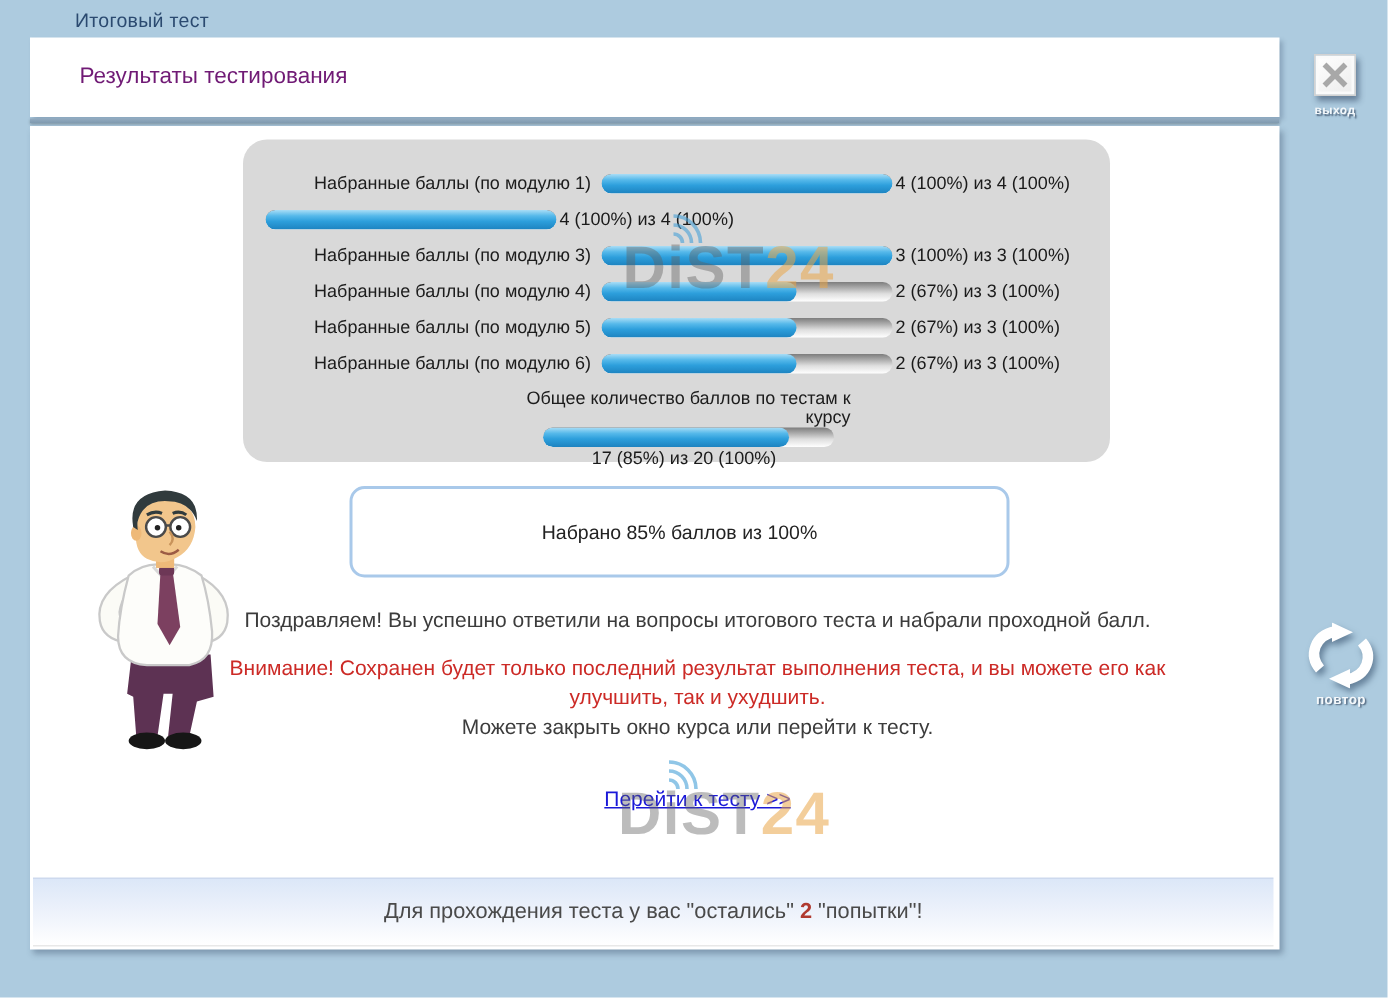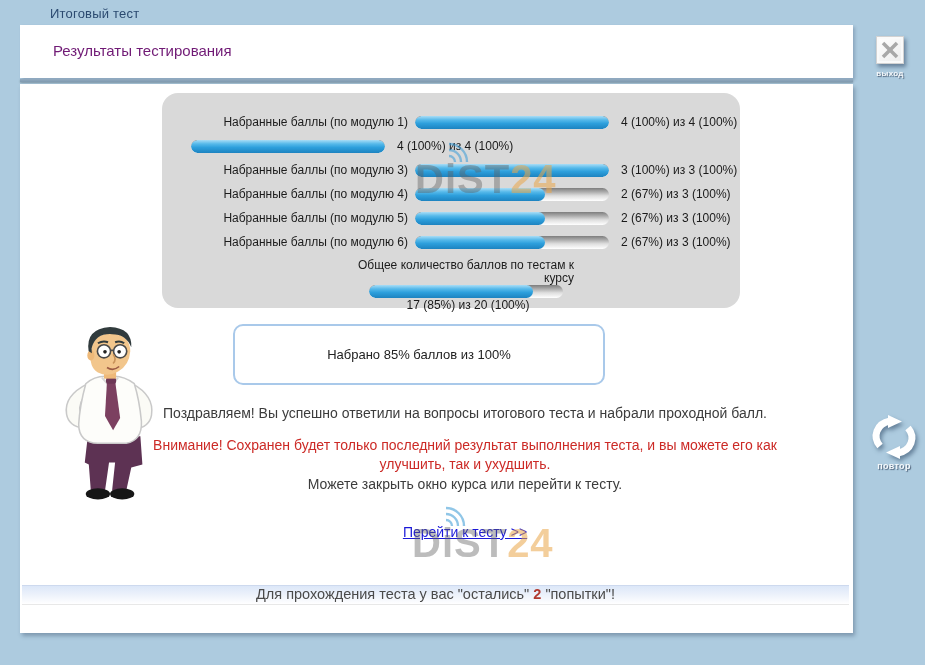--- a/index.html
+++ b/index.html
@@ -31,63 +31,63 @@
   }
   
   .main-panel {
     position:absolute; left:20px; top:84px; width:833px; height:549px;
     background:#ffffff; box-shadow:2px 3px 4px rgba(40,60,90,.35);
   }
   
   .results-panel {
     position:absolute; left:142px; top:9px; width:578px; height:215px;
     background:#d9d9d9; border-radius:16px;
-    padding:17px 0 0 22px;
+    padding:17px 0 0 8px;
   }
   .row { display:flex; align-items:center; height:24px; }
   .row.total { margin-top:5px; height:34px;flex-direction:column; }
   .row-label {
     width:224px; text-align:right;
     font-size:12px; line-height:13px; color:#1c1c1c;
   }
   .track {
     width:194px; height:13px; margin-left:7px;
     border-radius:7px;
     background:linear-gradient(180deg,#7d7d7d 0%,#a9a9a9 28%,#dedede 60%,#ffffff 100%);
     overflow:hidden; flex:0 0 auto;
   }
   .fill {
     height:13px; border-radius:7px;
     background:linear-gradient(180deg,#a9ddf6 0%,#56b9ea 30%,#2d9fdc 58%,#1d83c0 100%);
   }
-  .row-value { margin-left:12px; font-size:12px; color:#1a1a1a; white-space:nowrap; }
+  .row-value { margin-left:2px; font-size:12px; color:#1a1a1a; white-space:nowrap; }
   
   .score-box {
-    position:absolute; left:213px; top:240px; width:372px; height:61px;
+    position:absolute; left:213px; top:240px; width:440px; height:61px;
     border:2px solid #a9c9ea; border-radius:10px; background:#fff;
     display:flex; align-items:center; justify-content:center;
     font-size:13px; color:#222;
   }
   
   .man { position:absolute; left:12px; top:237px; width:148px; height:182px; }
   
   .text-block {
     position:absolute; left:120px; top:320px; width:650px;
     text-align:center; font-size:14px; line-height:19.5px; color:#3c3c3c;
   }
   .text-block .gap { margin-bottom:12px; }
   .warn { color:#cc2a26; }
   .link-row { margin-top:29px; }
   .goto-link { color:#1a18d8; text-decoration:underline; font-size:14px; cursor:pointer; }
   
   .attempts-bar {
-    position:absolute; left:2px; top:501px; width:827px; height:20px;
+    position:absolute; left:2px; top:501px; width:827px; height:46px;
     background:linear-gradient(180deg,#dce7f8 0%,#edf2fb 50%,#ffffff 100%);
     border-top:1px solid #cdd9ee; border-bottom:1px solid #e8e8e8;
-    display:flex; align-items:flex-start; justify-content:center;
+    display:flex; align-items:center; justify-content:center;
     font-size:14.5px; color:#4a4a4a; white-space:pre-wrap;
   }
   .attempts-count { font-weight:bold; color:#b0392f; }
   
   .exit-btn {
     position:absolute; left:876px; top:36px; width:28px; height:28px;
     background:linear-gradient(145deg,#ffffff,#ececec);
     border:1px solid #d2d2d2;
     box-shadow:2px 3px 4px rgba(20,40,70,.45), inset 0 0 0 2px #fafafa;
     cursor:pointer;

